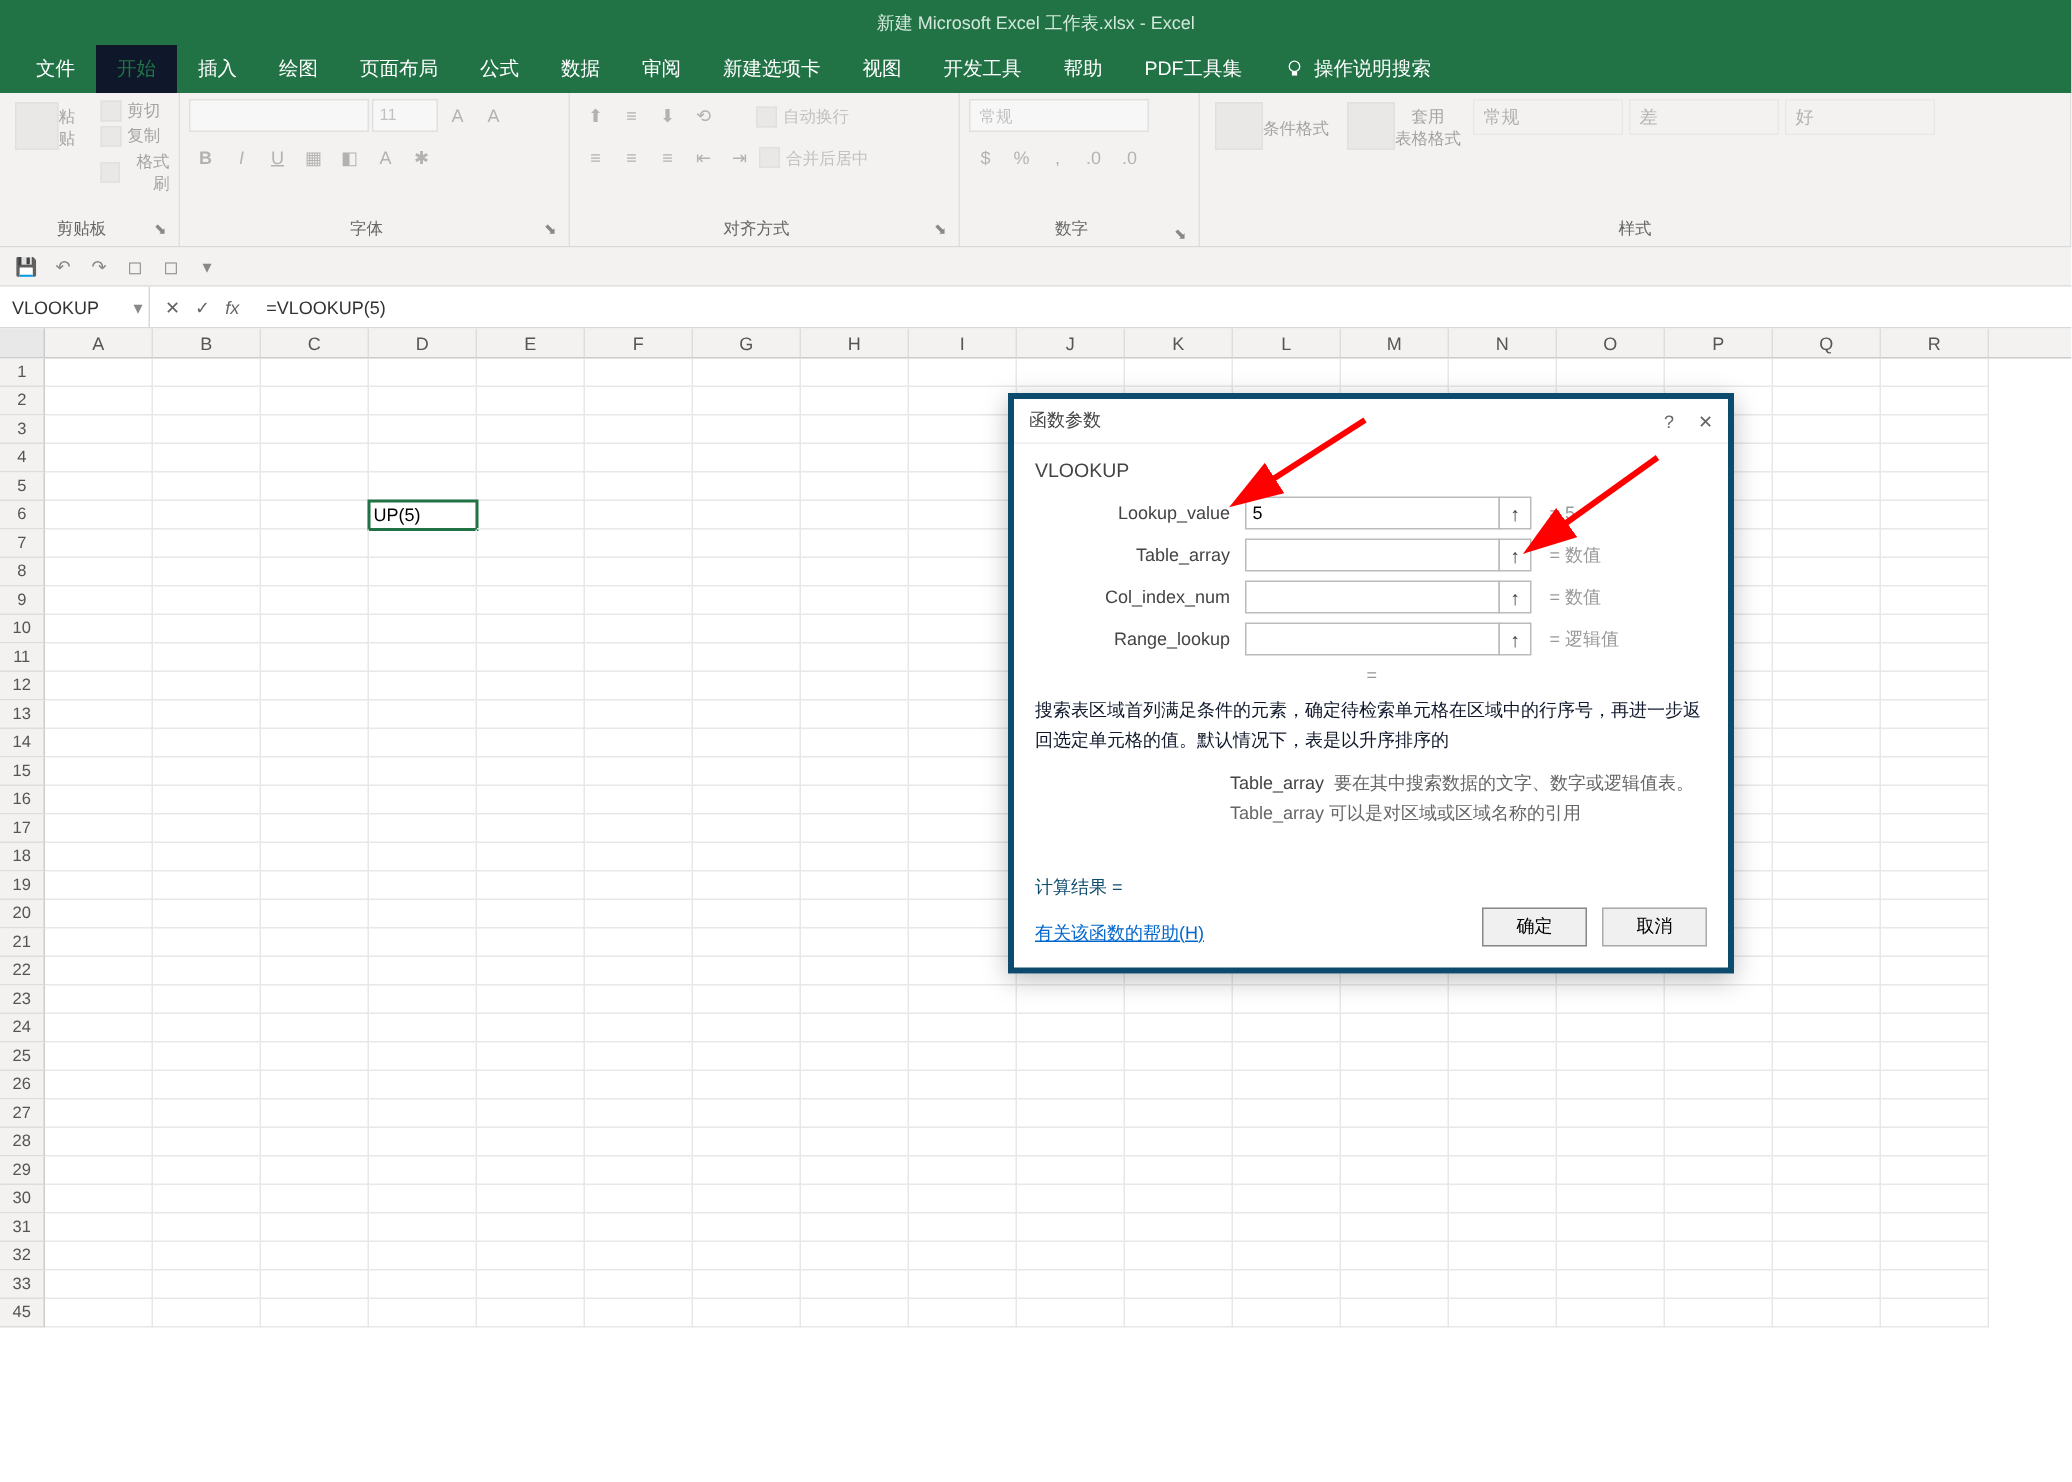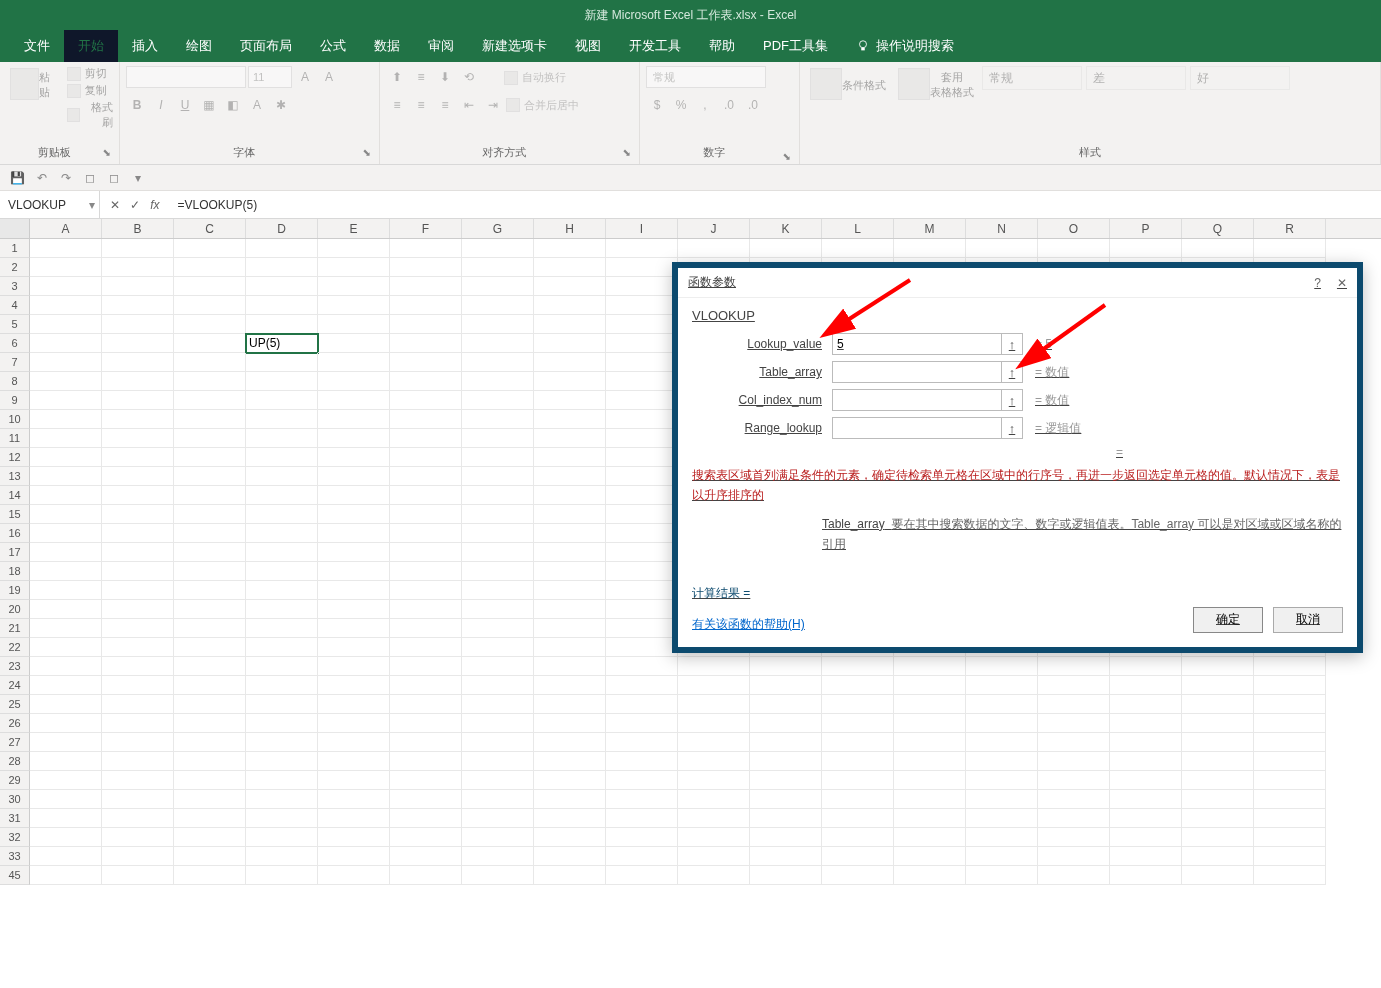--- a/index.html
+++ b/index.html
@@ -49,31 +49,31 @@
 .col-headers { display: flex; height: 20px; border-bottom: 1px solid #ccc; background: #f3f2f1; font-size: 12px; color: #555; }
 .corner { width: 30px; border-right: 1px solid #ccc; background: #e8e8e8; }
 .ch { width: 72px; border-right: 1px solid #ddd; display: flex; align-items: center; justify-content: center; }
 .rows { }
 .row { display: flex; height: 19px; }
 .rh { width: 30px; border-right: 1px solid #ccc; border-bottom: 1px solid #ddd; background: #f3f2f1; font-size: 11px; color: #555; display: flex; align-items: center; justify-content: center; }
 .cell { width: 72px; border-right: 1px solid #e8e8e8; border-bottom: 1px solid #e8e8e8; font-size: 12px; padding-left: 3px; display: flex; align-items: center; }
 .cell.active { outline: 2px solid #217346; outline-offset: -1px; }
 
 
-.dialog { position: absolute; left: 672px; top: 262px; width: 691px; background: #fff; border: 6px solid #0c4a6e; box-shadow: 0 4px 16px rgba(0,0,0,0.25); font-size: 12px; color: #444; text-decoration: underline; }
+.dialog { position: absolute; left: 672px; top: 262px; width: 484px; background: #fff; border: 4px solid #0c4a6e; box-shadow: 0 4px 16px rgba(0,0,0,0.25); font-size: 12px; color: #444; }
 .dlg-title { height: 30px; display: flex; align-items: center; justify-content: space-between; padding: 0 10px; border-bottom: 1px solid #eee; }
 .dlg-close { display: flex; gap: 16px; color: #666; }
 .dlg-body { padding: 10px 14px 14px 14px; }
 .fn-name { font-size: 13px; margin-bottom: 10px; }
 .arg-row { display: flex; align-items: center; margin-bottom: 6px; }
 .arg-label { width: 140px; text-align: right; padding-right: 10px; }
 .arg-input { width: 170px; height: 22px; border: 1px solid #bbb; padding-left: 4px; font-size: 12px; }
 .arg-ref { width: 22px; height: 22px; border: 1px solid #bbb; margin-left: -1px; display: flex; align-items: center; justify-content: center; font-size: 13px; font-weight: bold; }
 .arg-eq { padding-left: 12px; color: #999; }
-.desc { margin-top: 4px; line-height: 1.7; color: #b91c1c; }
+.desc { margin-top: 4px; line-height: 1.7; color: #0f172a; }
 .desc2 { margin-top: 8px; padding-left: 130px; line-height: 1.7; color: #666; }
 .desc2 b { color: #444; font-weight: normal; }
 .result-row { margin-top: 30px; color: #0c4a6e; }
 .help-link { color: #0066cc; text-decoration: underline; margin-top: 14px; display: inline-block; }
 .dlg-foot { display: flex; justify-content: flex-end; gap: 10px; padding: 10px 14px 14px; }
 .dlg-btn { width: 70px; height: 26px; border: 1px solid #aaa; background: #f0f0f0; font-size: 12px; }
 .dlg-btn.primary { border: 1px solid #888; }
 
 
 .arrow { position: absolute; pointer-events: none; }

